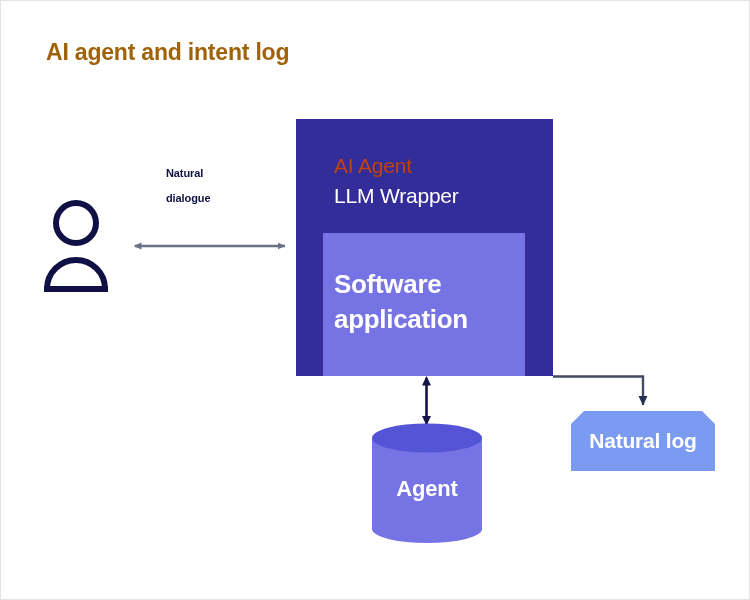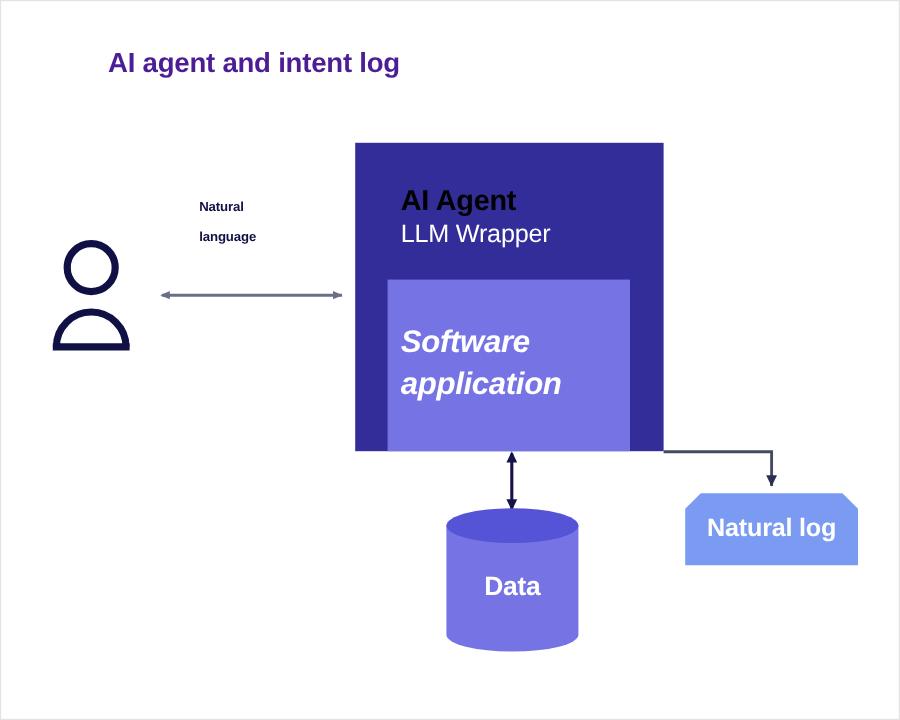--- a/index.html
+++ b/index.html
@@ -18,24 +18,23 @@
     border: 1px solid #e3e3e3;
     box-sizing: border-box;
     overflow: hidden;
   }
   #diagram-title {
     position: absolute;
     left: 45px;
     top: 38px;
     font-size: 23px;
     font-weight: bold;
-    color: #4c1d95;
+    color: #a16207;
     letter-spacing: -0.2px;
     white-space: nowrap;
-    margin-left: 44px;
   }
   #svg-layer {
     position: absolute;
     left: 0;
     top: 0;
     width: 750px;
     height: 600px;
   }
   
   #agent-box {
@@ -43,23 +42,23 @@
     left: 295px;
     top: 118px;
     width: 257px;
     height: 257px;
     background: #332D99;
   }
   #agent-title {
     position: absolute;
     left: 333px;
     top: 153px;
-    font-size: 24px;
-    font-weight: bold;
-    color: #000000;
+    font-size: 21px;
+    font-weight: normal;
+    color: #c2410c;
     letter-spacing: -0.2px;
     white-space: nowrap;
   }
   #agent-subtitle {
     position: absolute;
     left: 333px;
     top: 183px;
     font-size: 21px;
     font-weight: normal;
     color: #ffffff;
@@ -78,21 +77,20 @@
   #app-label {
     position: absolute;
     left: 333px;
     top: 266px;
     width: 190px;
     font-size: 26px;
     font-weight: bold;
     color: #ffffff;
     line-height: 35px;
     letter-spacing: -0.3px;
-    font-style: italic;
   }
   
   #dialogue-label {
     position: absolute;
     left: 165px;
     top: 160px;
     width: 130px;
     font-size: 11px;
     font-weight: bold;
     color: #101045;
@@ -174,20 +172,20 @@
   <div id="agent-subtitle">LLM Wrapper</div>
 
   <div id="app-box"></div>
   <div id="app-label">
     <div>Software</div>
     <div>application</div>
   </div>
 
   <div id="dialogue-label">
     <div>Natural</div>
-    <div>language</div>
+    <div>dialogue</div>
   </div>
 
-  <div id="data-label">Data</div>
+  <div id="data-label">Agent</div>
 
   <div id="intentlog-label">Natural log</div>
 
 </div>
 
 </body></html>

